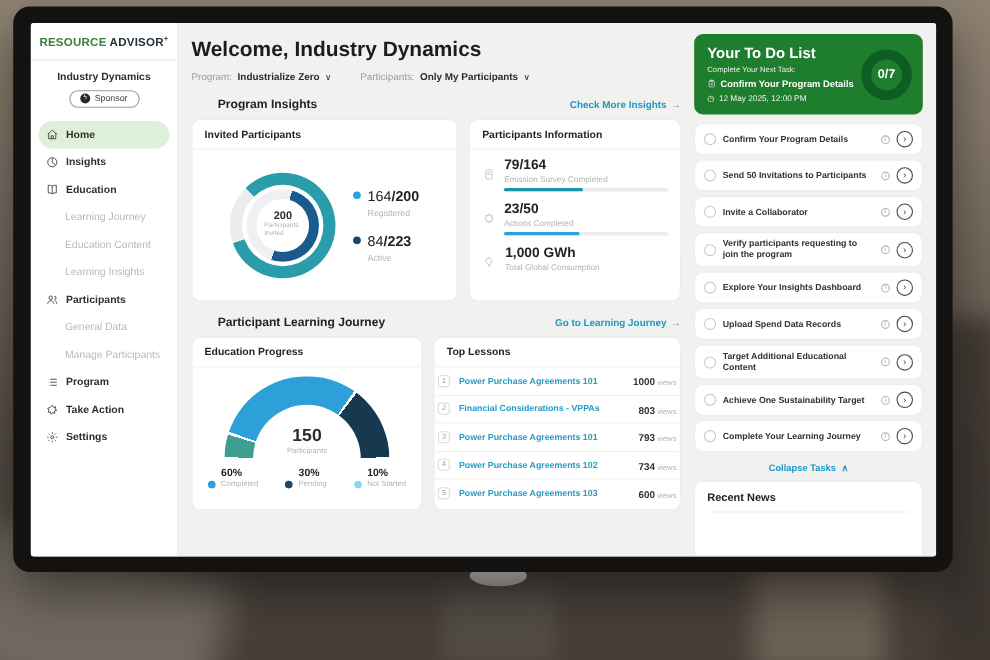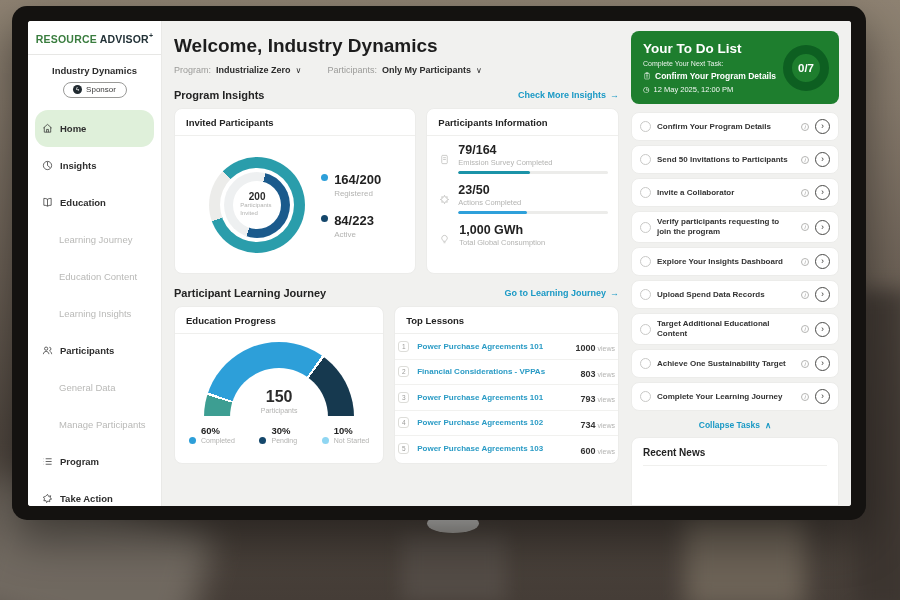--- a/index.html
+++ b/index.html
@@ -32,54 +32,54 @@
 
   
   .sidebar{width:134px;min-width:134px;background:#ffffff;border-right:1px solid #e9e9e7;padding-top:11px;}
   .logo{text-align:center;font-size:10.5px;font-weight:bold;letter-spacing:.2px;padding-bottom:9px;border-bottom:1px solid #e7e7e5;}
   .logo .lg{color:var(--brand-green);} .logo .ld{color:#233238;} .logo sup{font-size:7px;color:#233238;}
   .org{text-align:center;font-size:9.5px;font-weight:bold;color:#2e2e2e;margin-top:10px;}
   .sponsor{margin:6px auto 10px;width:64px;height:16px;border:1.3px solid #9a9a98;border-radius:9px;
     display:flex;align-items:center;justify-content:center;gap:4px;font-size:8px;color:#3a3a3a;background:#fff;}
   .sponsor .sp-ic{width:9px;height:9px;border-radius:50%;background:#202a30;color:#fff;font-size:6px;line-height:9px;text-align:center;}
   .nav{display:flex;flex-direction:column;padding:2px 7px;}
-  .nav-item{display:flex;align-items:center;gap:7px;height:37px;padding:0 7px;border-radius:13px;
+  .nav-item{display:flex;align-items:center;gap:7px;height:25px;padding:0 7px;border-radius:13px;
     font-size:9.5px;font-weight:bold;color:#2e2e2e;cursor:pointer;}
   .nav-item.active{background:var(--active-item-bg);}
   .nav-item.sub{padding-left:24px;color:#b9b9b7;font-weight:normal;}
   .nav-item svg{width:11px;height:11px;stroke:#2e2e2e;fill:none;stroke-width:1.6;flex:0 0 auto;}
 
   
   .main{flex:1;background:var(--main-bg);display:flex;padding:10px 12px 0 12px;gap:12px;overflow:hidden;}
   .left-col{flex:1;min-width:0;display:flex;flex-direction:column;}
   .h1{font-size:19px;font-weight:bold;color:#1d1d1d;margin:4px 0 8px;}
   .filters{display:flex;gap:26px;align-items:center;margin-bottom:10px;}
   .filter{display:flex;align-items:center;gap:5px;font-size:9px;color:#9b9b99;cursor:pointer;}
   .filter b{color:#2b2b2b;font-size:9px;} .chev{font-size:8px;color:#2b2b2b;}
   .sec-row{display:flex;justify-content:space-between;align-items:center;margin:4px 0 7px;}
-  .sec-title{font-size:11px;font-weight:bold;color:#232323;}
+  .sec-title{font-size:11px;font-weight:bold;color:#232323;margin-left:24px;}
   .sec-link{font-size:9px;font-weight:bold;color:var(--link);cursor:pointer;display:flex;gap:4px;align-items:center;}
   .cards-row{display:flex;gap:10px;}
   .card{background:#fff;border:1px solid var(--card-border);border-radius:8px;overflow:hidden;}
   .card-h{font-size:9.5px;font-weight:bold;color:#232323;padding:8px 11px 7px;border-bottom:1px solid #efefed;}
 
   
   .card-invited{flex:1.26;height:166px;display:flex;flex-direction:column;}
   .inv-body{flex:1;display:flex;align-items:center;justify-content:center;gap:16px;}
   .donut{width:96px;height:96px;position:relative;}
   .d-outer{position:absolute;inset:0;border-radius:50%;}
   .d-oh{position:absolute;inset:11px;border-radius:50%;background:#fff;}
   .d-inner{position:absolute;inset:15px;border-radius:50%;}
   .d-ih{position:absolute;inset:24px;border-radius:50%;background:#fff;display:flex;flex-direction:column;align-items:center;justify-content:center;}
   .d-val{font-size:10px;font-weight:bold;color:#2b2b2b;}
   .d-lab{font-size:6px;color:#b3b3b1;width:34px;line-height:1.3;}
   .inv-legend{display:flex;flex-direction:column;gap:13px;}
   .leg-item{display:flex;gap:6px;align-items:flex-start;}
   .dot{width:7px;height:7px;border-radius:50%;margin-top:4px;flex:0 0 auto;}
-  .leg-val{font-size:13px;font-weight:bold;color:#222;}
+  .leg-val{font-size:13px;font-weight:normal;color:#222;}
   .leg-total{font-size:13px;font-weight:bold;color:#222;}
   .leg-lab{font-size:8px;color:#b3b3b1;margin-top:1px;}
 
   
   .card-info{flex:1;height:166px;}
   .info-rows{padding:7px 12px 0;}
   .info-row{display:flex;gap:8px;margin-bottom:9px;}
   .info-ic{width:12px;padding-top:8px;color:#b9b9b7;}
   .info-ic svg{width:11px;height:11px;stroke:#b0b0ae;fill:none;stroke-width:1.4;}
   .stat-val{font-size:12.5px;font-weight:bold;color:#222;}

